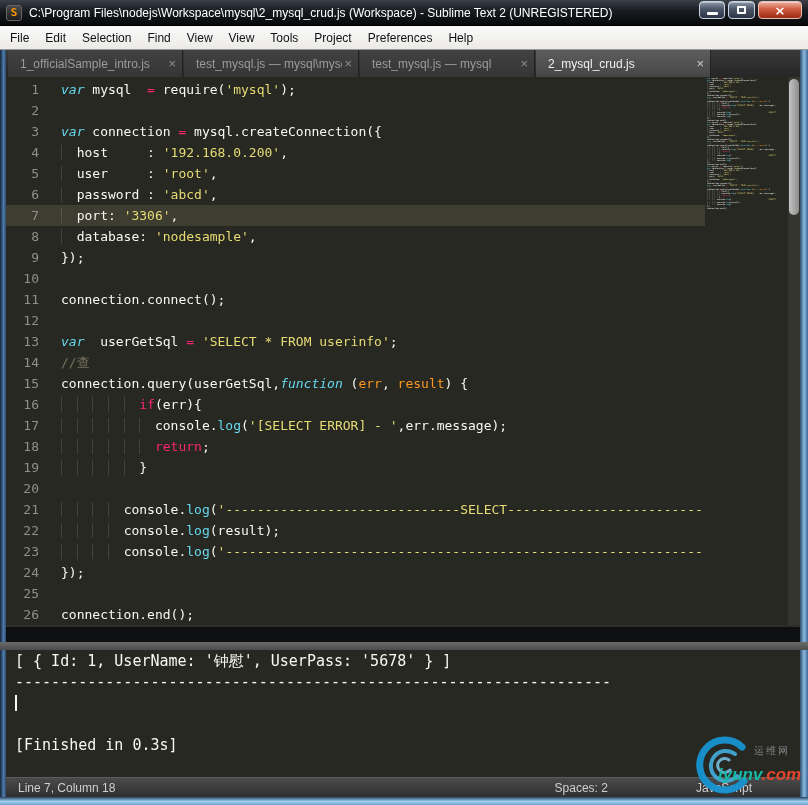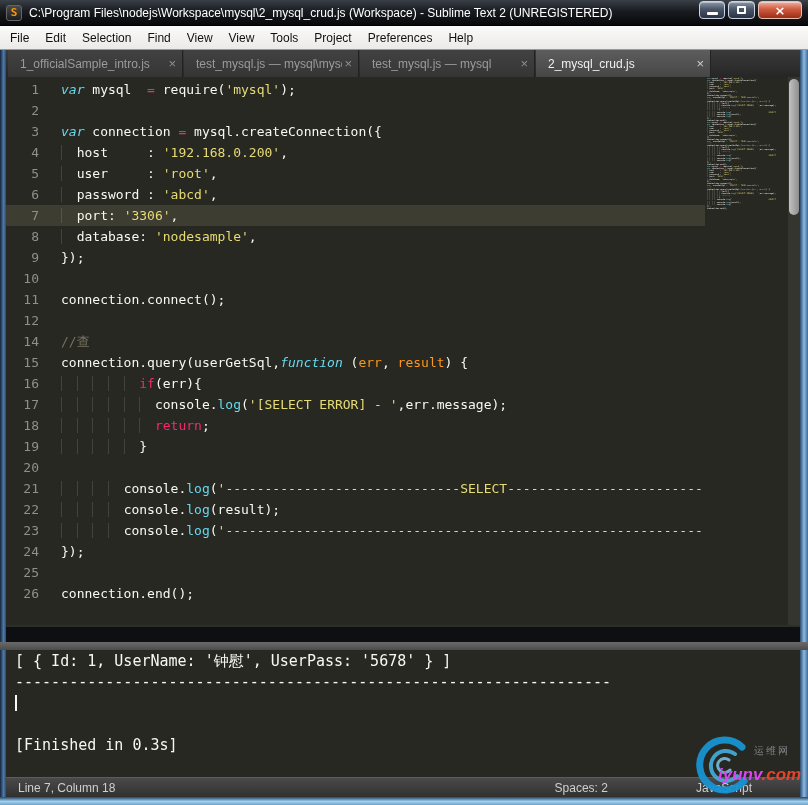--- a/index.html
+++ b/index.html
@@ -137,21 +137,21 @@
   #status-position { margin-left:12px; flex:1 1 auto; }
   #status-spaces { margin-right:88px; }
   #status-syntax { margin-right:48px; }
   
   #watermark { position:absolute; left:692px; top:735px; width:116px; height:62px; z-index:60; pointer-events:none; }
   #wm-name {
     position:absolute; left:62px; top:9px;
     font-size:10px; color:#8d9297; letter-spacing:2px; opacity:.85;
   }
   #wm-url { position:absolute; left:26px; top:30px; font:bold italic 17px/20px "Liberation Sans",sans-serif; }
-  #wm-url .blue { color:#d946ef; } #wm-url .red { color:#e2452e; }
+  #wm-url .blue { color:#14b8a6; } #wm-url .red { color:#e2452e; }
 </style>
 </head>
 <body>
 
 <div id="app">
 
   <div id="titlebar">
     <div id="app-icon">S</div>
     <div id="window-title">C:\Program Files\nodejs\Workspace\mysql\2_mysql_crud.js (Workspace) - Sublime Text 2 (UNREGISTERED)</div>
     <div id="win-buttons">
@@ -247,20 +247,24 @@
         </div>
         <div class="cl">
           <span class="ln">11</span>
           <pre class="ct"><span class="pl">connection.connect();</span></pre>
         </div>
         <div class="cl">
           <span class="ln">12</span>
           <pre class="ct"></pre>
         </div>
         <div class="cl">
+          <span class="ln">13</span>
+          <pre class="ct"><span class="kw">var</span><span class="pl">  userGetSql </span><span class="op">=</span><span class="pl"> </span><span class="str">'SELECT * FROM userinfo'</span><span class="pl">;</span></pre>
+        </div>
+        <div class="cl">
           <span class="ln">14</span>
           <pre class="ct"><span class="cm">//查</span></pre>
         </div>
         <div class="cl">
           <span class="ln">15</span>
           <pre class="ct"><span class="pl">connection.query(userGetSql,</span><span class="kw">function</span><span class="pl"> (</span><span class="par">err</span><span class="pl">, </span><span class="par">result</span><span class="pl">) {</span></pre>
         </div>
         <div class="cl">
           <span class="ln">16</span>
           <pre class="ct"><span class="ws">          </span><span class="op">if</span><span class="pl">(err){</span></pre>

